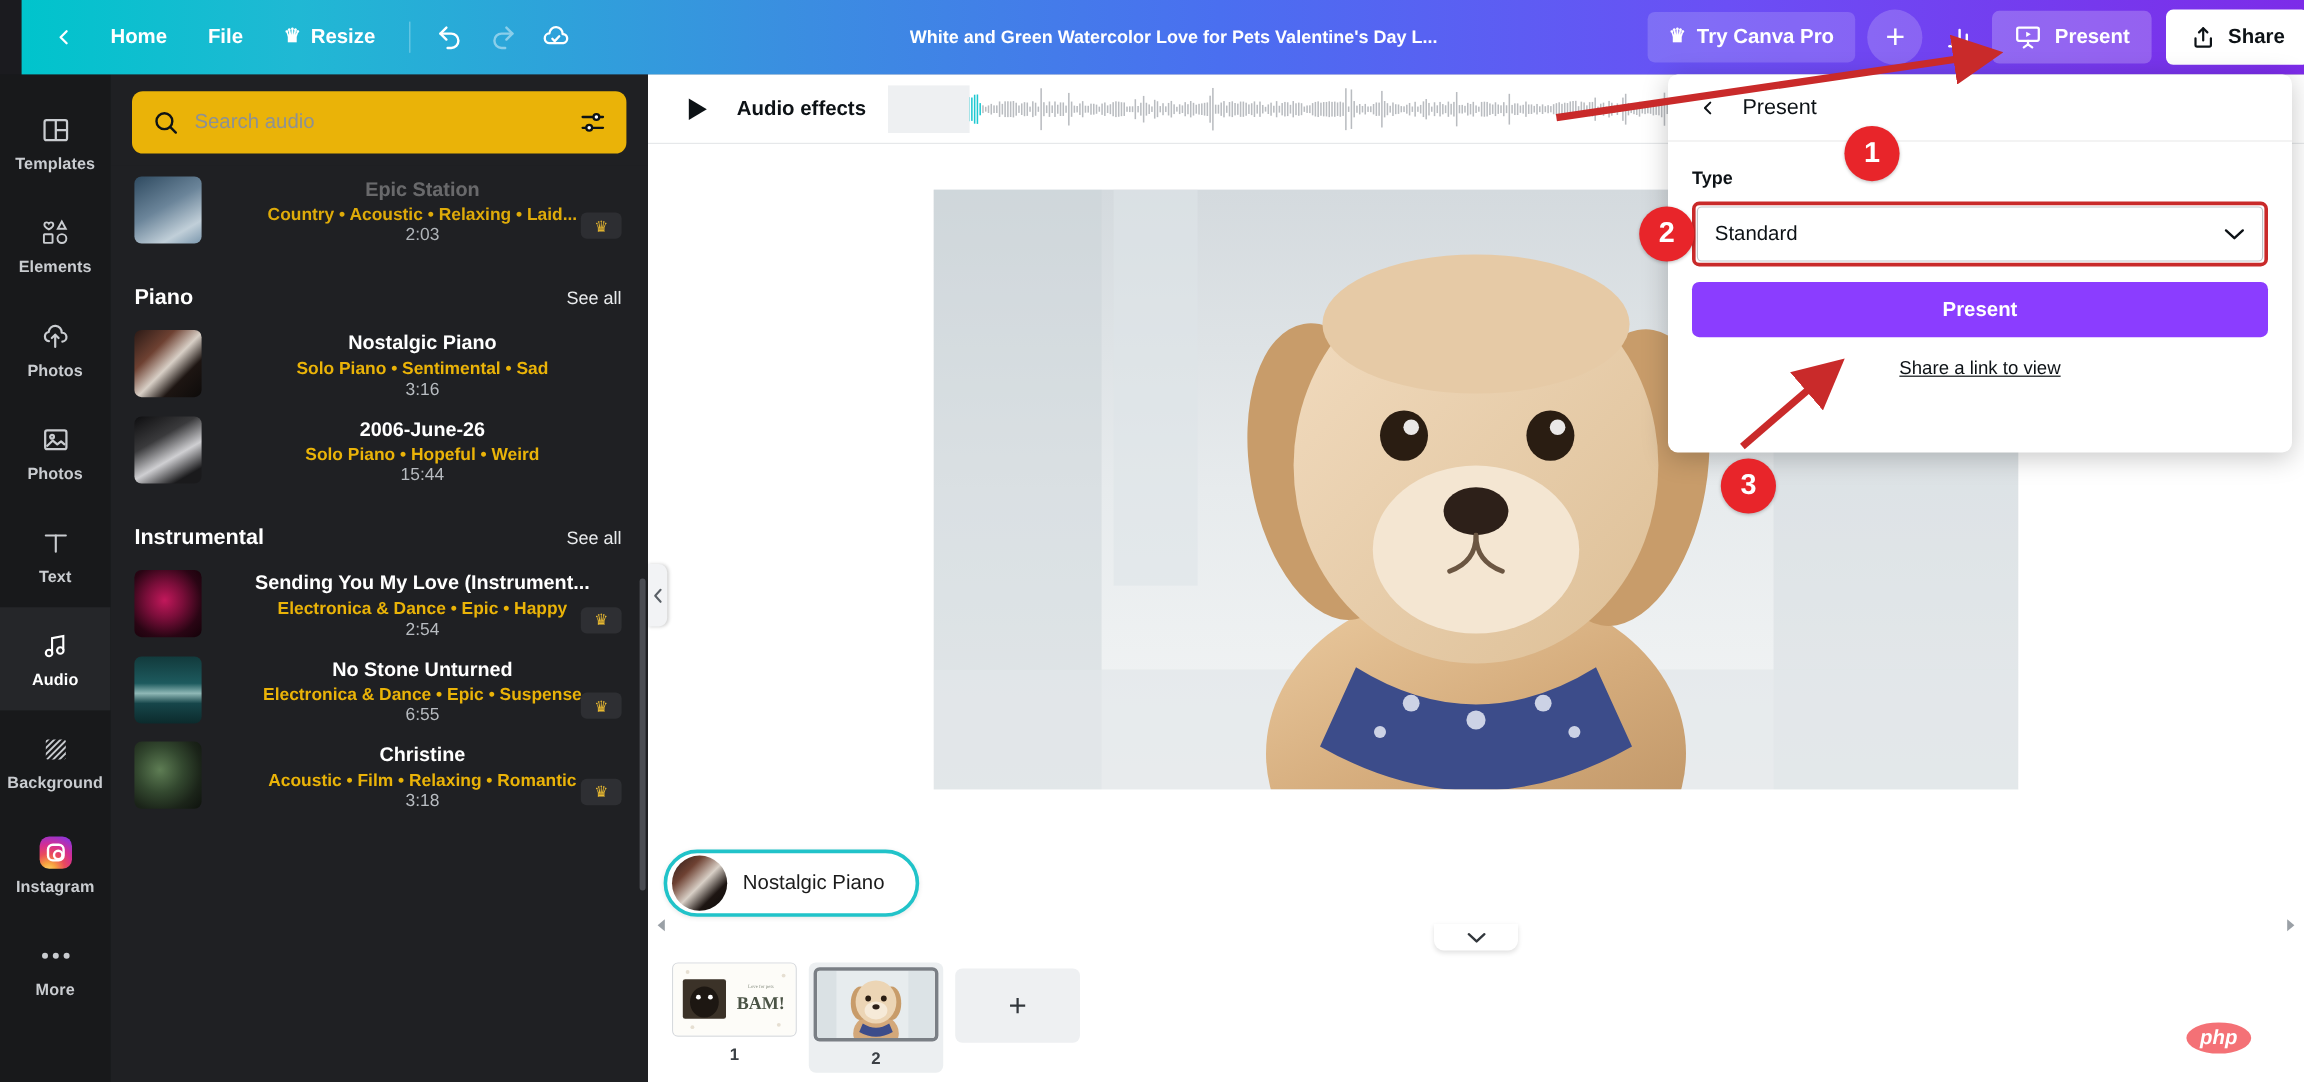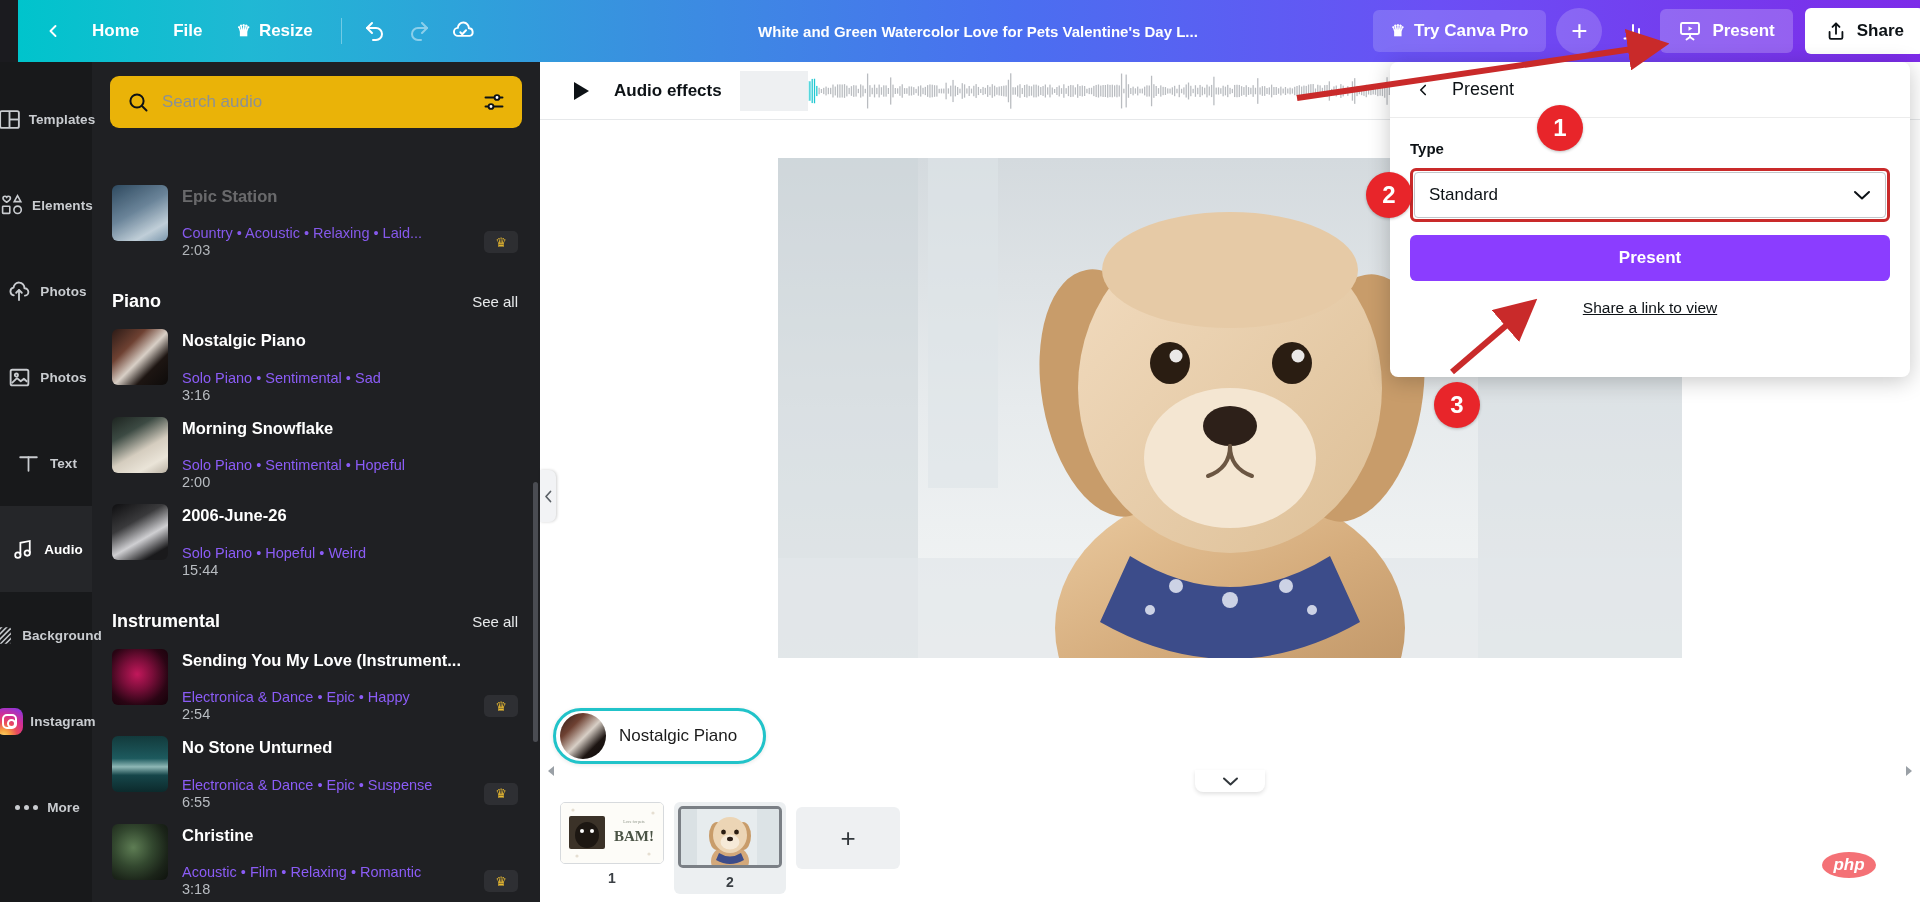--- a/index.html
+++ b/index.html
@@ -67,21 +67,21 @@
     margin-left:6px;
   }
 
   
   .rail{
     position:absolute; left:0; top:62px; width:92px; height:840px;
     background:#18191b; display:flex; flex-direction:column; align-items:center;
     padding-top:14px; z-index:30;
   }
   .rail-item{
-    width:92px; height:86px; display:flex; 
+    width:92px; height:86px; display:flex; flex-direction:column;
     align-items:center; justify-content:center; gap:7px; cursor:pointer;
     color:#c9ccd0;
   }
   .rail-item.active{ background:#252629; color:#fff; }
   .rail-item .lbl{ font-size:13.5px; font-weight:700; letter-spacing:.1px; }
   .rail-ico{ width:28px; height:28px; display:flex; align-items:center; justify-content:center; }
   .ig-ico{
     width:27px;height:27px;border-radius:8px;
     background:radial-gradient(circle at 28% 105%, #fdd76a 0%, #f7a340 18%, #ea4c5b 40%, #d52e91 62%, #9434d4 88%);
     display:flex;align-items:center;justify-content:center;
@@ -99,27 +99,27 @@
   .searchwrap{ position:absolute; top:0; left:0; width:448px; padding:14px 18px 10px; z-index:5; background:#1f2023; }
   .searchbar{
     display:flex; align-items:center; gap:12px; height:52px;
     background:#eab308; border-radius:9px; padding:0 16px;
   }
   .searchbar input{
     flex:1; border:none; outline:none; font-size:17px; color:#0d1216;
     font-family:"Liberation Sans", sans-serif; background:transparent;
   }
   .searchbar input::placeholder{ color:#8c9196; }
-  .panel-scroll{ position:absolute; top:0; left:0; width:448px; height:840px; padding-top:116px; overflow:hidden; }
+  .panel-scroll{ position:absolute; top:0; left:0; width:448px; height:840px; padding-top:78px; overflow:hidden;text-align:center; }
 
   .track{ display:flex; gap:14px; padding:7px 18px 7px 20px; cursor:pointer; position:relative; }
   .thumb{ width:56px; height:56px; border-radius:6px; flex:0 0 56px; overflow:hidden; position:relative; }
   .tmeta{ flex:1; min-width:0; padding-top:1px; }
   .tname{ font-size:16.5px; color:#fff; font-weight:600; white-space:nowrap; overflow:hidden; text-overflow:ellipsis; line-height:1.3; }
-  .ttags{ font-size:14.5px; color:#8b5cf6; white-space:nowrap; overflow:hidden; text-overflow:ellipsis; margin-top:18px; }
+  .ttags{ font-size:14.5px; color:#eab308; white-space:nowrap; overflow:hidden; text-overflow:ellipsis; margin-top:2px;font-weight:bold; }
   .tdur{ font-size:14.5px; color:#b8bcc1; margin-top:1px; }
   .pro-badge{
     position:absolute; right:22px; bottom:12px; width:34px; height:22px; border-radius:5px;
     background:#2e2f33; display:flex; align-items:center; justify-content:center; font-size:13px;
   }
   .sec-head{
     display:flex; align-items:baseline; justify-content:space-between;
     padding:26px 22px 10px 20px;
   }
   .sec-title{ font-size:18px; color:#fff; font-weight:700; }
@@ -449,28 +449,20 @@
 
       <div class="track">
         <div class="thumb" style="background:linear-gradient(135deg,#2b1a16 0%,#6e4132 30%,#d8cfc6 52%,#1d1512 72%,#0d0b0a 100%)"></div>
         <div class="tmeta">
           <div class="tname">Nostalgic Piano</div>
           <div class="ttags">Solo Piano • Sentimental • Sad</div>
           <div class="tdur">3:16</div>
         </div>
       </div>
 
-      <div class="track">
-        <div class="thumb" style="background:linear-gradient(150deg,#1d2420 0%,#3c4a43 28%,#d5cdbf 58%,#eae4d8 80%,#b8b0a2 100%)"></div>
-        <div class="tmeta">
-          <div class="tname">Morning Snowflake</div>
-          <div class="ttags">Solo Piano • Sentimental • Hopeful</div>
-          <div class="tdur">2:00</div>
-        </div>
-      </div>
 
       <div class="track">
         <div class="thumb" style="background:linear-gradient(150deg,#0e0e10 0%,#3a3a3c 34%,#cfcfd2 60%,#1a1a1c 85%)"></div>
         <div class="tmeta">
           <div class="tname">2006-June-26</div>
           <div class="ttags">Solo Piano • Hopeful • Weird</div>
           <div class="tdur">15:44</div>
         </div>
       </div>
 

